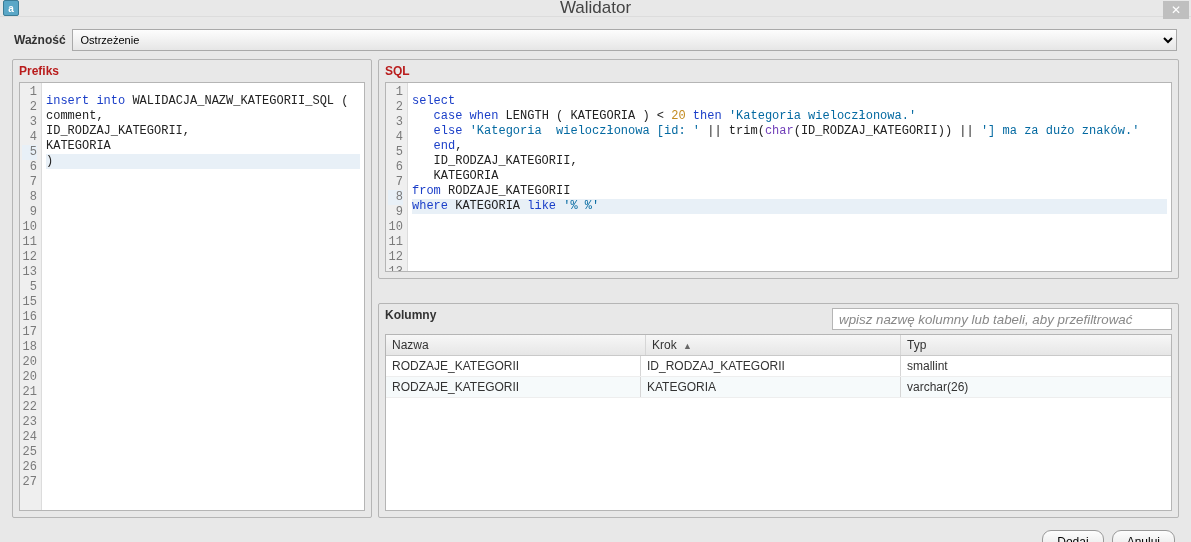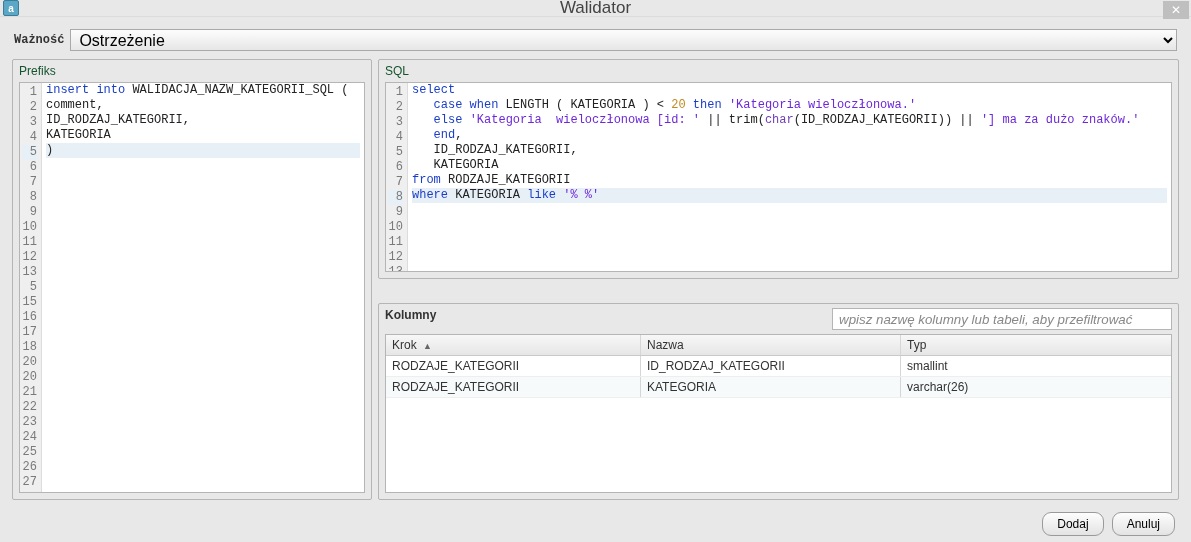--- a/index.html
+++ b/index.html
@@ -6,39 +6,39 @@
   html, body { width: 1191px; height: 542px; overflow: hidden; font-family: Tahoma, Arial, sans-serif; font-size: 12px; background: #e8e8e8; }
   .window { width: 1191px; height: 542px; background: #e8e8e8; display: flex; flex-direction: column; }
   .titlebar { height: 22px; background: #e8e8e8; display: flex; align-items: center; border-bottom: 1px solid #dcdcdc; position: relative; }
   .titlebar .icon { width: 16px; height: 16px; margin-left: 3px; background:#5AA7C7; border:1px solid #3b7c96; display:flex;align-items:center;justify-content:center;color:#fff;font-weight:bold;font-size:10px;border-radius:2px;}
   .titlebar .title { position:absolute; left:0; right:0; text-align:center; color:#444; font-size:17px; pointer-events:none;}
   .titlebar .close { position:absolute; right:2px; top:1px; width:26px; height:18px; background:#bfbfbf; color:#fff; display:flex;align-items:center;justify-content:center; cursor:pointer;}
 
   .content { flex:1; padding: 6px 8px 8px 8px; display:flex; flex-direction:column; gap:6px; }
 
   .row-severity { display:flex; align-items:center; gap:6px; padding: 6px 6px 2px 6px; }
-  .row-severity label { font-weight:bold; color:#333;font-family:Liberation Mono, monospace; }
-  .row-severity select { flex:1; height:22px; border:1px solid #a9a9a9; background:linear-gradient(#fdfdfd,#e6e6e6); padding:0 4px; font-size:16px; }
+  .row-severity label { font-weight:bold; color:#333; }
+  .row-severity select { flex:1; height:22px; border:1px solid #a9a9a9; background:linear-gradient(#fdfdfd,#e6e6e6); padding:0 4px; font-size:11px; }
 
   .main { flex:1; display:flex; gap:6px; padding:0 4px; min-height:0; }
   .panel { border:1px solid #b5b5b5; background:#e8e8e8; display:flex; flex-direction:column; border-radius:2px; }
-  .panel-title { font-weight:normal; color:#14532d; padding:4px 6px 4px 6px; }
+  .panel-title { font-weight:bold; color:#b91c1c; padding:4px 6px 4px 6px; }
   .panel-body { flex:1; margin:0 6px 6px 6px; border:1px solid #b5b5b5; background:#fff; min-height:0; display:flex; }
 
   .left { width: 360px; }
   .right { flex:1; display:flex; flex-direction:column; gap:24px; min-width:0; }
 
   .editor { flex:1; display:flex; font-family:"Consolas","Courier New",monospace; font-size:12px; line-height:15px; overflow:hidden; }
   .gutter { background:#efefef; color:#7a7a7a; text-align:right; padding:2px 4px 2px 2px; border-right:1px solid #dcdcdc; user-select:none; min-width:22px;}
   .gutter div { height:15px; }
-  .code { flex:1; padding:0 4px; white-space:pre; overflow:hidden; color:#222; }
+  .code { flex:1; padding:11px 4px; white-space:pre; overflow:hidden; color:#222; }
   .code div { height:15px; }
   .hl-line { background:#e8f0f7; }
   .kw { color:#1a3ec8; }
-  .str { color:#6d28d9;margin-top:9px; }
+  .str { color:#0369a1;margin-top:9px; }
   .num { color:#c28a1e; }
   .fn { color:#6f3db8; }
 
   .sql-panel { height: 220px; }
 
   .kol-panel { flex:1; min-height:0; }
   .kol-head { display:flex; align-items:flex-start; justify-content:space-between; padding:4px 6px 4px 6px; gap:6px;}
   .kol-head .lbl { font-weight:bold; color:#333;}
   .kol-head input { flex:1; max-width: 340px; height:22px; border:1px solid #b5b5b5; padding:0 6px; color:#888; }
   .kol-head input::placeholder { color:#888; font-style:italic; }
@@ -149,25 +149,25 @@
           </div>
         </div>
 
         <div class="panel kol-panel">
           <div class="kol-head">
             <span class="lbl">Kolumny</span>
             <input type="text" placeholder="wpisz nazwę kolumny lub tabeli, aby przefiltrować" style="">
           </div>
           <div class="kol-body">
             <div class="grid-head">
+              <div class="gh c2"><span>Nazwa</span></div>
               <div class="gh c1">
                 <span>Krok</span>
                 <span class="sort">▲</span>
               </div>
-              <div class="gh c2"><span>Nazwa</span></div>
               <div class="gh c3"><span>Typ</span></div>
             </div>
             <div class="grid-rows" id="grid-rows">
                 <div class="gr">
                   <div class="gc c1">RODZAJE_KATEGORII</div>
                   <div class="gc c2">ID_RODZAJ_KATEGORII</div>
                   <div class="gc c3">smallint</div>
                 </div>
                 <div class="gr">
                   <div class="gc c1">RODZAJE_KATEGORII</div>

